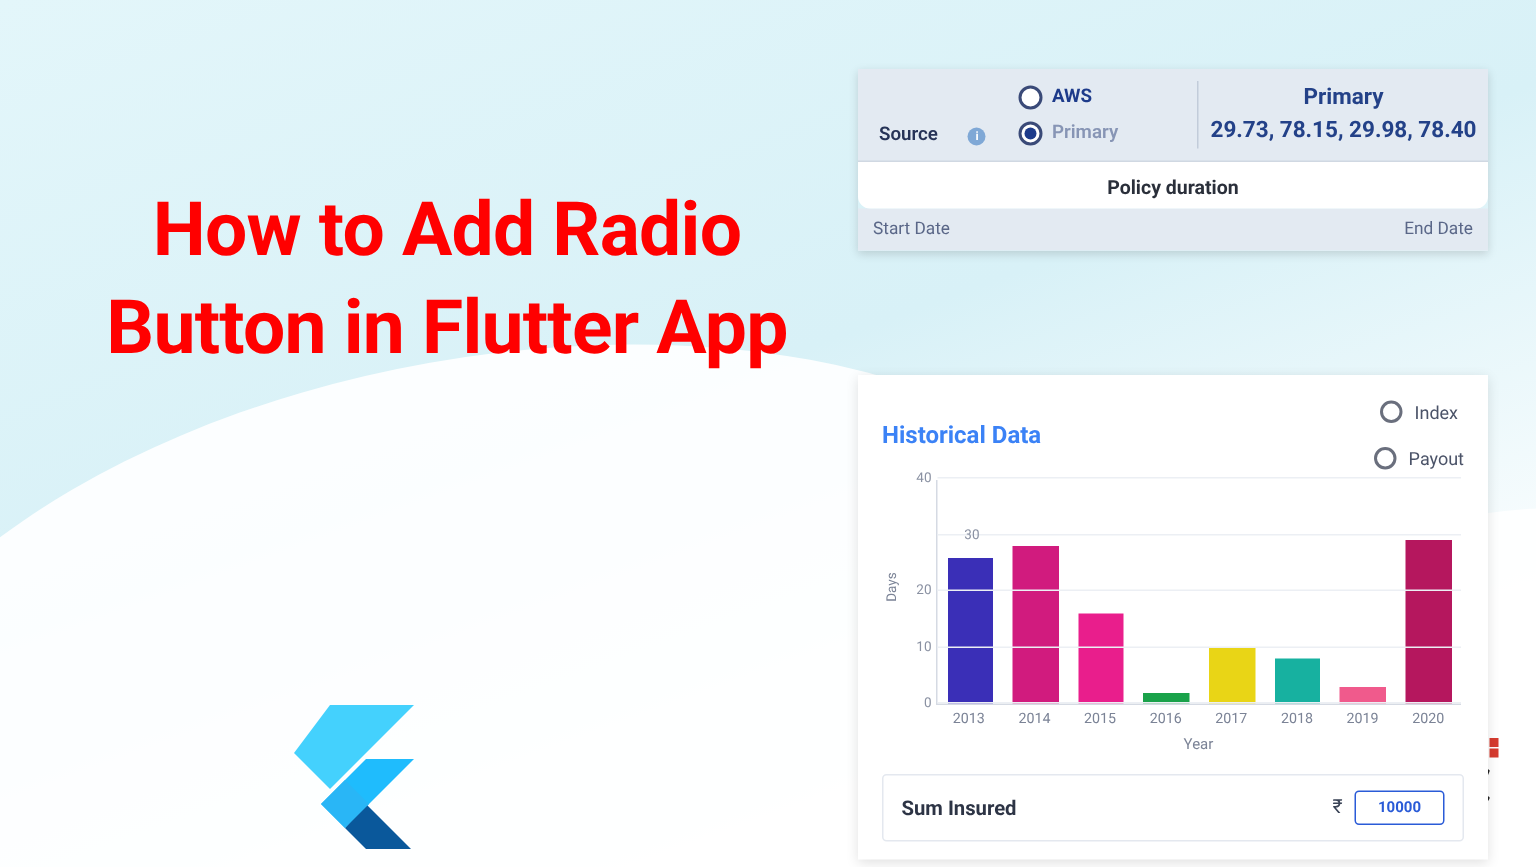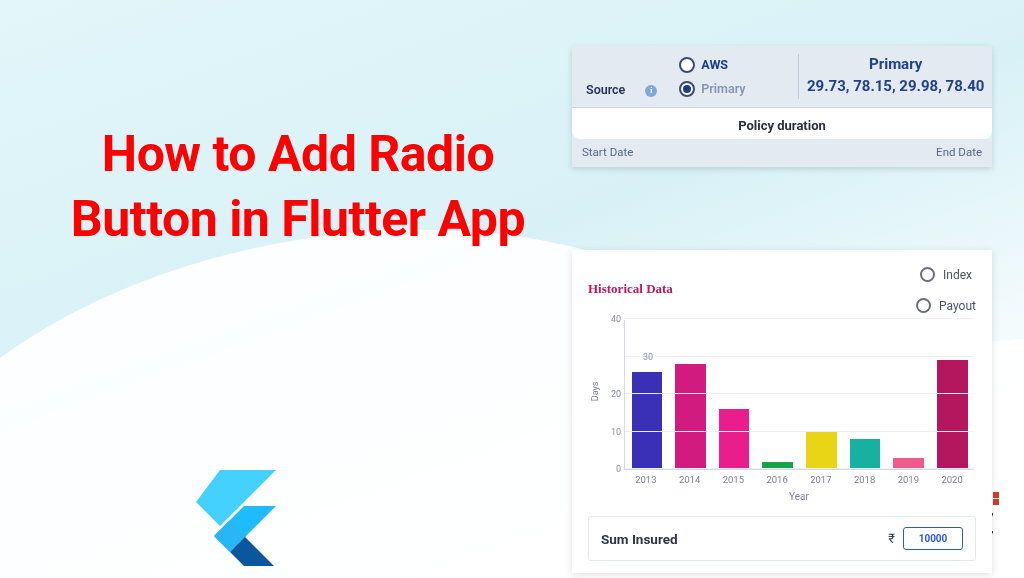--- a/index.html
+++ b/index.html
@@ -121,21 +121,21 @@
     right:32px; top:250px;
     width:420px;
     background:#fff;
     box-shadow:0 2px 8px rgba(0,0,0,0.12);
     padding:14px 16px 12px;
   }
   .c2-head{
     display:flex; align-items:center; justify-content:space-between;
     margin-bottom:6px;
   }
-  .c2-title{ font-weight:700; color:#be185d; font-size:13px;font-family:Liberation Serif, serif;}
+  .c2-title{ font-weight:700; color:#3b82f6; font-size:16px;}
   .c2-radios{ display:flex; gap:12px; align-items:center;flex-direction:column;}
   .rsm{
     width:15px;height:15px;border:2px solid #6a6f7d;border-radius:50%;
     display:inline-block;vertical-align:middle;
   }
   .rlab{ font-size:12px;color:#4b5368; margin-left:4px;}
   .chart-wrap{ position:relative; margin:4px 2px 0 18px; }
   .yaxis-label{
     position:absolute; left:-16px; top:50%;
     transform:rotate(-90deg) translateX(50%);

